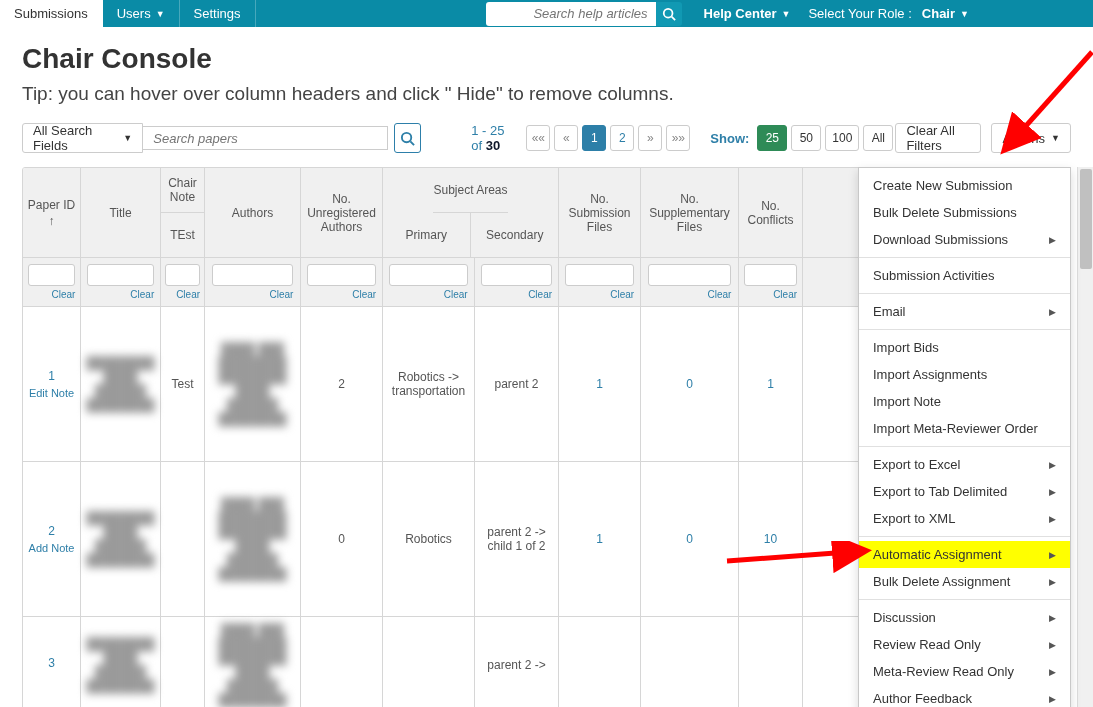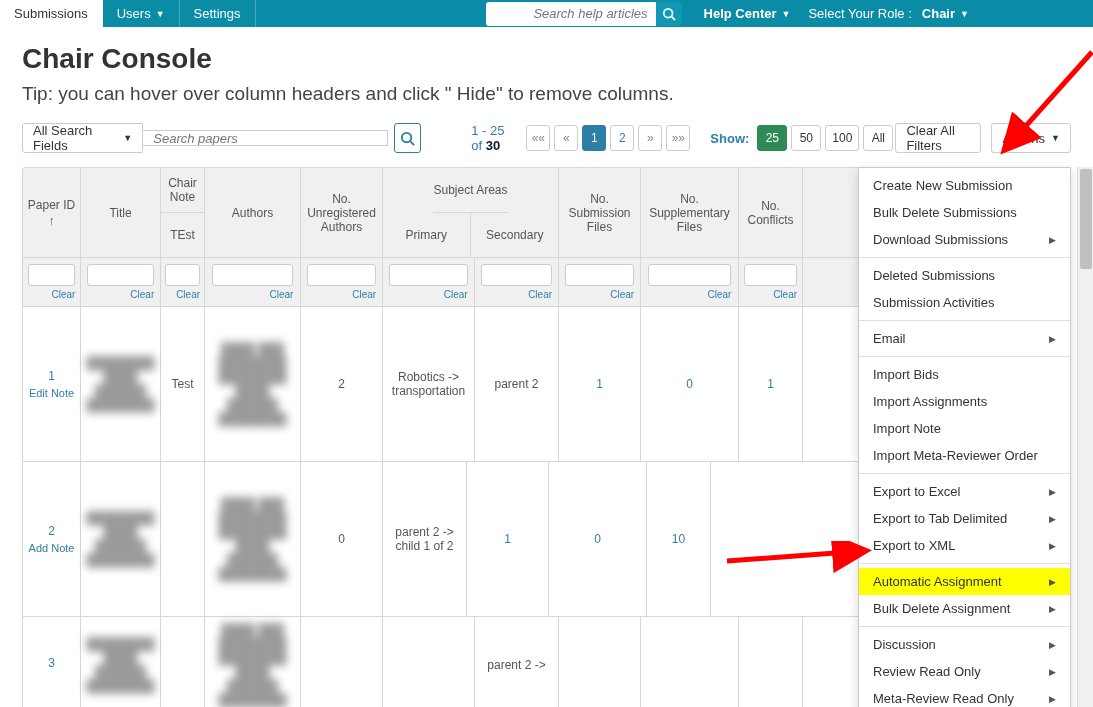--- a/index.html
+++ b/index.html
@@ -12,21 +12,21 @@
   .search-inp{height:24px;width:170px;background:#fff;border:none;padding:0 8px;color:#555;font-style:italic;text-align:right;font-size:13px;border-radius:3px 0 0 3px;}
   .search-btn{width:26px;height:24px;background:#1199b3;display:flex;align-items:center;justify-content:center;border-radius:0 3px 3px 0;cursor:pointer;}
   .help-link{margin-left:22px;display:flex;align-items:center;font-weight:bold;cursor:pointer;}
   .role-label{margin-left:18px;display:flex;align-items:center;color:#fff;font-size:13px;}
   .role-val{margin-left:10px;font-weight:bold;display:flex;align-items:center;cursor:pointer;}
   .page{padding:16px 22px 0 22px;position:relative;}
   h1{font-size:28px;font-weight:bold;color:#333;margin-bottom:8px;}
   .tip{font-size:19px;color:#444;margin-bottom:18px;}
   .controls{display:flex;align-items:center;margin-bottom:14px;}
   .dd,.btn{border:1px solid #ccc;border-radius:3px;background:#fff;height:30px;display:flex;align-items:center;padding:0 10px;font-size:13px;cursor:pointer;}
-  .paper-search{border:1px solid #ccc;border-left:none;border-radius:0;height:16px;width:275px;padding:0 10px;font-style:italic;color:#0f172a;font-size:13px;}
+  .paper-search{border:1px solid #ccc;border-left:none;border-radius:0;height:24px;width:275px;padding:0 10px;font-style:italic;color:#0f172a;font-size:13px;}
   .paper-search-btn{border:1px solid #2d7faa;border-radius:3px;width:30px;height:30px;margin-left:6px;display:flex;align-items:center;justify-content:center;cursor:pointer;}
   .pager{margin-left:50px;display:flex;align-items:center;}
   .range{color:#2e7fa8;font-size:13px;margin-right:14px;}
   .range b{color:#0f172a;font-weight:bold;}
   .pg-btn{border:1px solid #ccc;border-radius:3px;min-width:24px;height:26px;display:flex;align-items:center;justify-content:center;margin:0 2px;padding:0 5px;font-size:12px;cursor:pointer;color:#888;}
   .pg-btn.glow{background:#2d7fa8;color:#fff;border-color:#2d7fa8;}
   .show-wrap{margin-left:18px;display:flex;align-items:center;}
   .show-label{color:#2e7fa8;font-weight:bold;margin-right:6px;}
   .sz{border:1px solid #ccc;border-radius:3px;min-width:30px;height:26px;display:flex;align-items:center;justify-content:center;margin:0 2px;padding:0 6px;cursor:pointer;font-size:12px;}
   .sz.active{background:#2e8b57;color:#fff;border-color:#2e8b57;}
@@ -248,20 +248,21 @@
               <span class="link" style="font-size:11px;margin-top:4px;">Add Note</span>
             </div>
             <div class="cell c-title">
               <div class="blur">████████<br>████<br>██████<br>████████</div>
             </div>
             <div class="cell c-note"></div>
             <div class="cell c-auth">
               <div class="blur">████ ███<br>████████<br>████████<br>████<br>██████<br>████████</div>
             </div>
             <div class="cell c-unreg">0</div>
+            <div class="cell c-prim">Robotics</div>
             <div class="cell c-sec">parent 2 -&gt; child 1 of 2</div>
             <div class="cell c-subfiles">
               <span class="link">1</span>
             </div>
             <div class="cell c-supfiles">
               <span class="link">0</span>
             </div>
             <div class="cell c-conf">
               <span class="link">10</span>
             </div>
@@ -303,23 +304,20 @@
           </div>
           <div class="menu-item">
             <span>Bulk Delete Submissions</span>
           </div>
           <div class="menu-item">
             <span>Download Submissions</span>
             <span class="sub-arrow">▶</span>
           </div>
         </div>
         <div class="menu-group">
-          <div class="menu-item">
-            <span>Deleted Submissions</span>
-          </div>
           <div class="menu-item">
             <span>Submission Activities</span>
           </div>
         </div>
         <div class="menu-group">
           <div class="menu-item">
             <span>Email</span>
             <span class="sub-arrow">▶</span>
           </div>
         </div>

